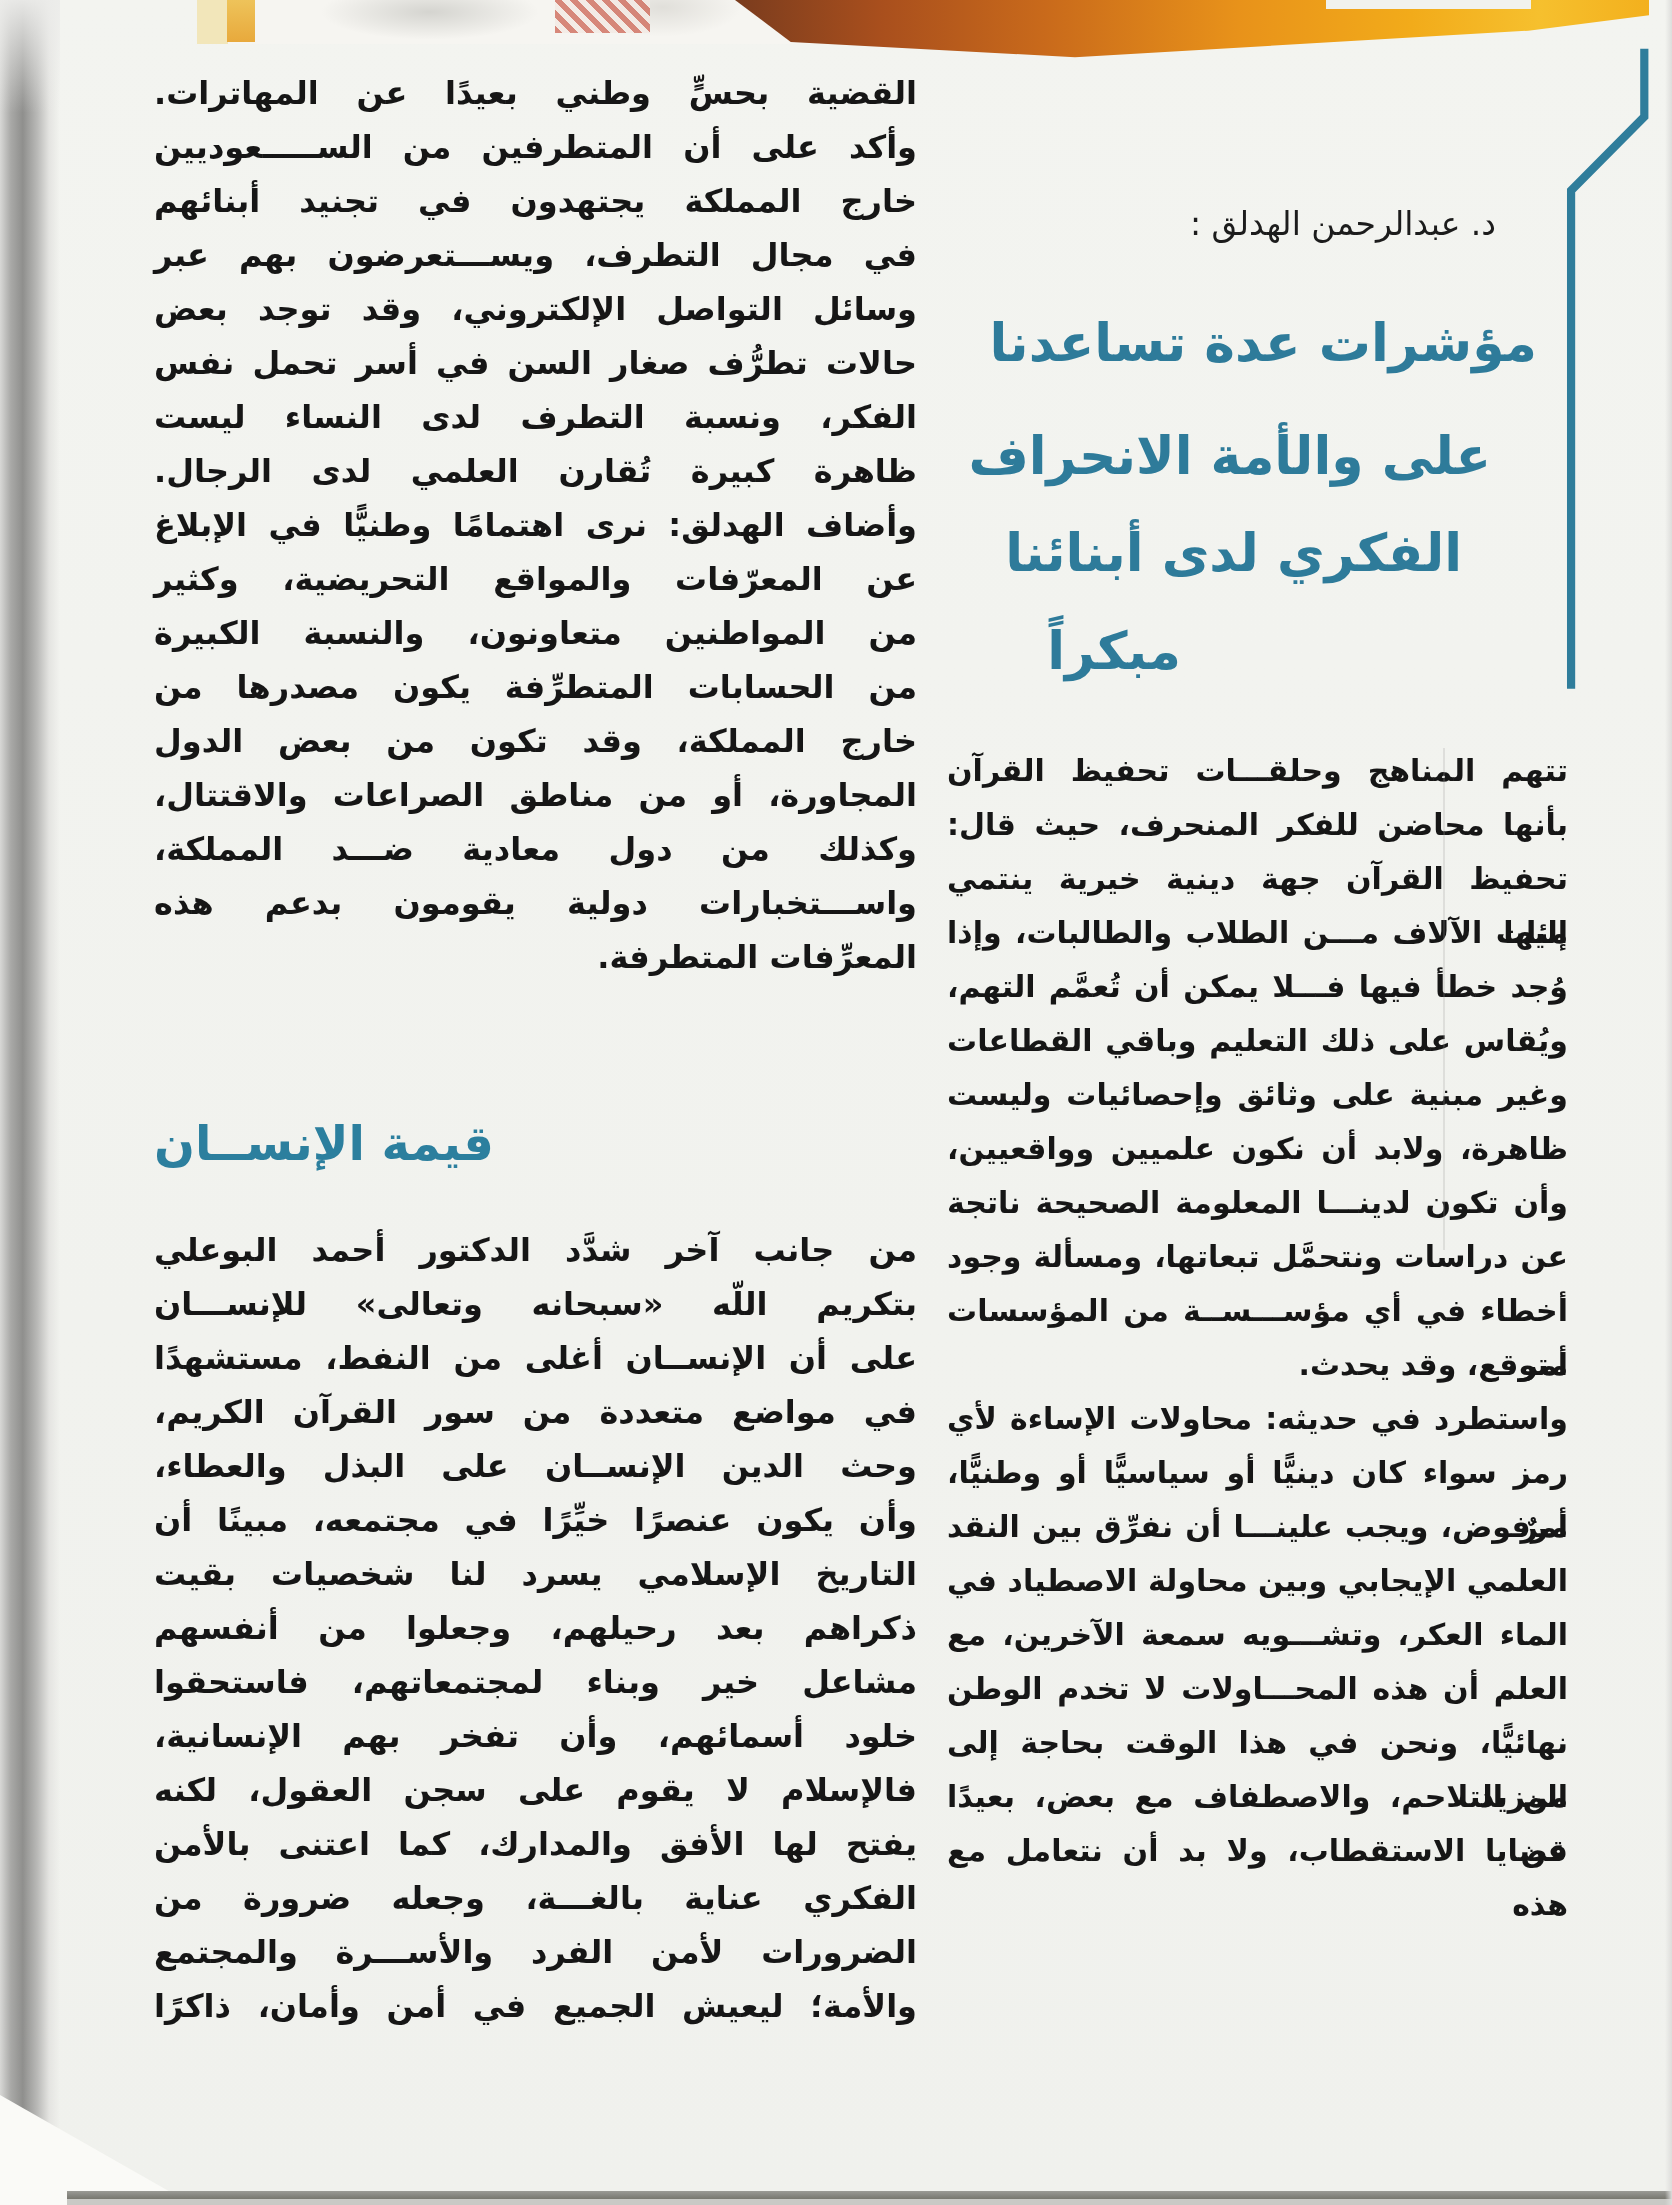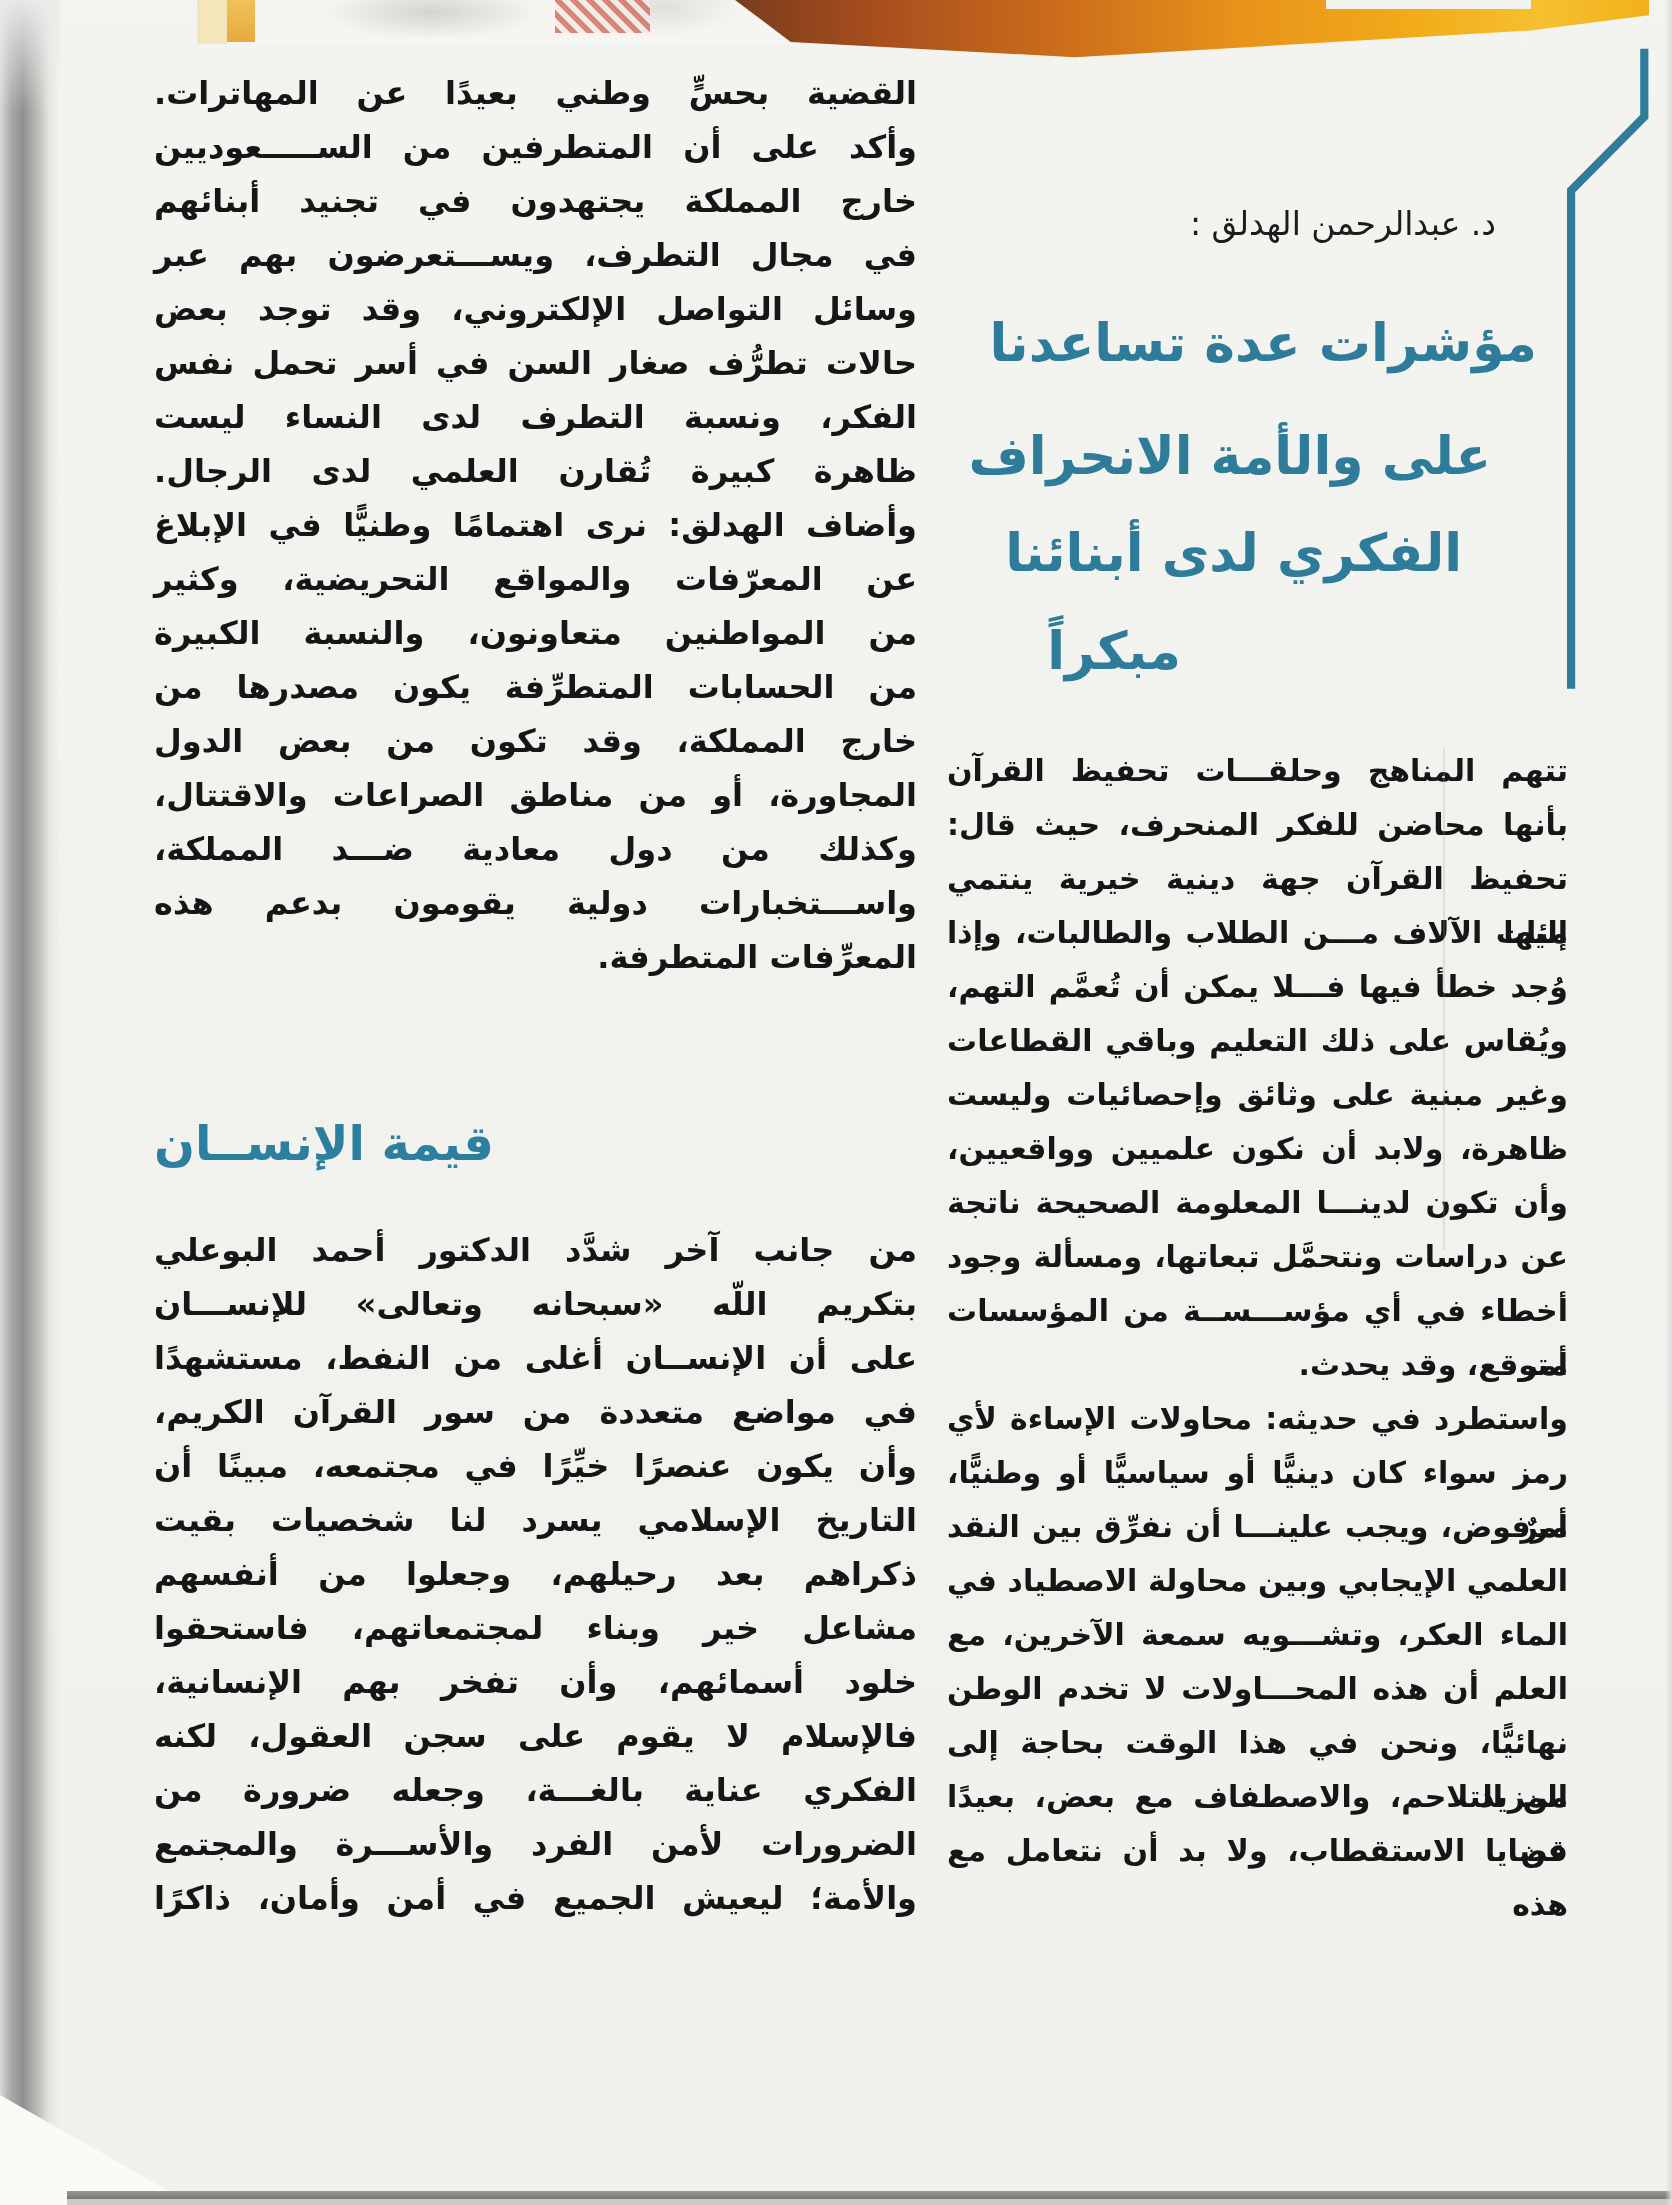--- a/index.html
+++ b/index.html
@@ -139,26 +139,28 @@
     <div class="jl">وكذلك من دول معادية ضـــد المملكة،</div>
     <div class="jl">واســـتخبارات دولية يقومون بدعم هذه</div>
     <div class="jr">المعرِّفات المتطرفة.</div>
 
     <div class="qheading">قيمة الإنســان</div>
 
     <div class="jl">من جانب آخر شدَّد الدكتور أحمد البوعلي</div>
     <div class="jl">بتكريم اللّه «سبحانه وتعالى» للإنســـان</div>
     <div class="jl">على أن الإنســان أغلى من النفط، مستشهدًا</div>
     <div class="jl">في مواضع متعددة من سور القرآن الكريم،</div>
+    <div class="jl">وحث الدين الإنســان على البذل والعطاء،</div>
     <div class="jl">وأن يكون عنصرًا خيِّرًا في مجتمعه، مبينًا أن</div>
     <div class="jl">التاريخ الإسلامي يسرد لنا شخصيات بقيت</div>
     <div class="jl">ذكراهم بعد رحيلهم، وجعلوا من أنفسهم</div>
     <div class="jl">مشاعل خير وبناء لمجتمعاتهم، فاستحقوا</div>
     <div class="jl">خلود أسمائهم، وأن تفخر بهم الإنسانية،</div>
     <div class="jl">فالإسلام لا يقوم على سجن العقول، لكنه</div>
+    <div class="jl">يفتح لها الأفق والمدارك، كما اعتنى بالأمن</div>
     <div class="jl">الفكري عناية بالغـــة، وجعله ضرورة من</div>
     <div class="jl">الضرورات لأمن الفرد والأســـرة والمجتمع</div>
     <div class="jl">والأمة؛ ليعيش الجميع في أمن وأمان، ذاكرًا</div>
   </div>
 
   <div class="col col-right">
     <div class="jl">تتهم المناهج وحلقـــات تحفيظ القرآن</div>
     <div class="jl">بأنها محاضن للفكر المنحرف، حيث قال:</div>
     <div class="jl">تحفيظ القرآن جهة دينية خيرية ينتمي إليها</div>
     <div class="jl">مئات الآلاف مـــن الطلاب والطالبات، وإذا</div>

